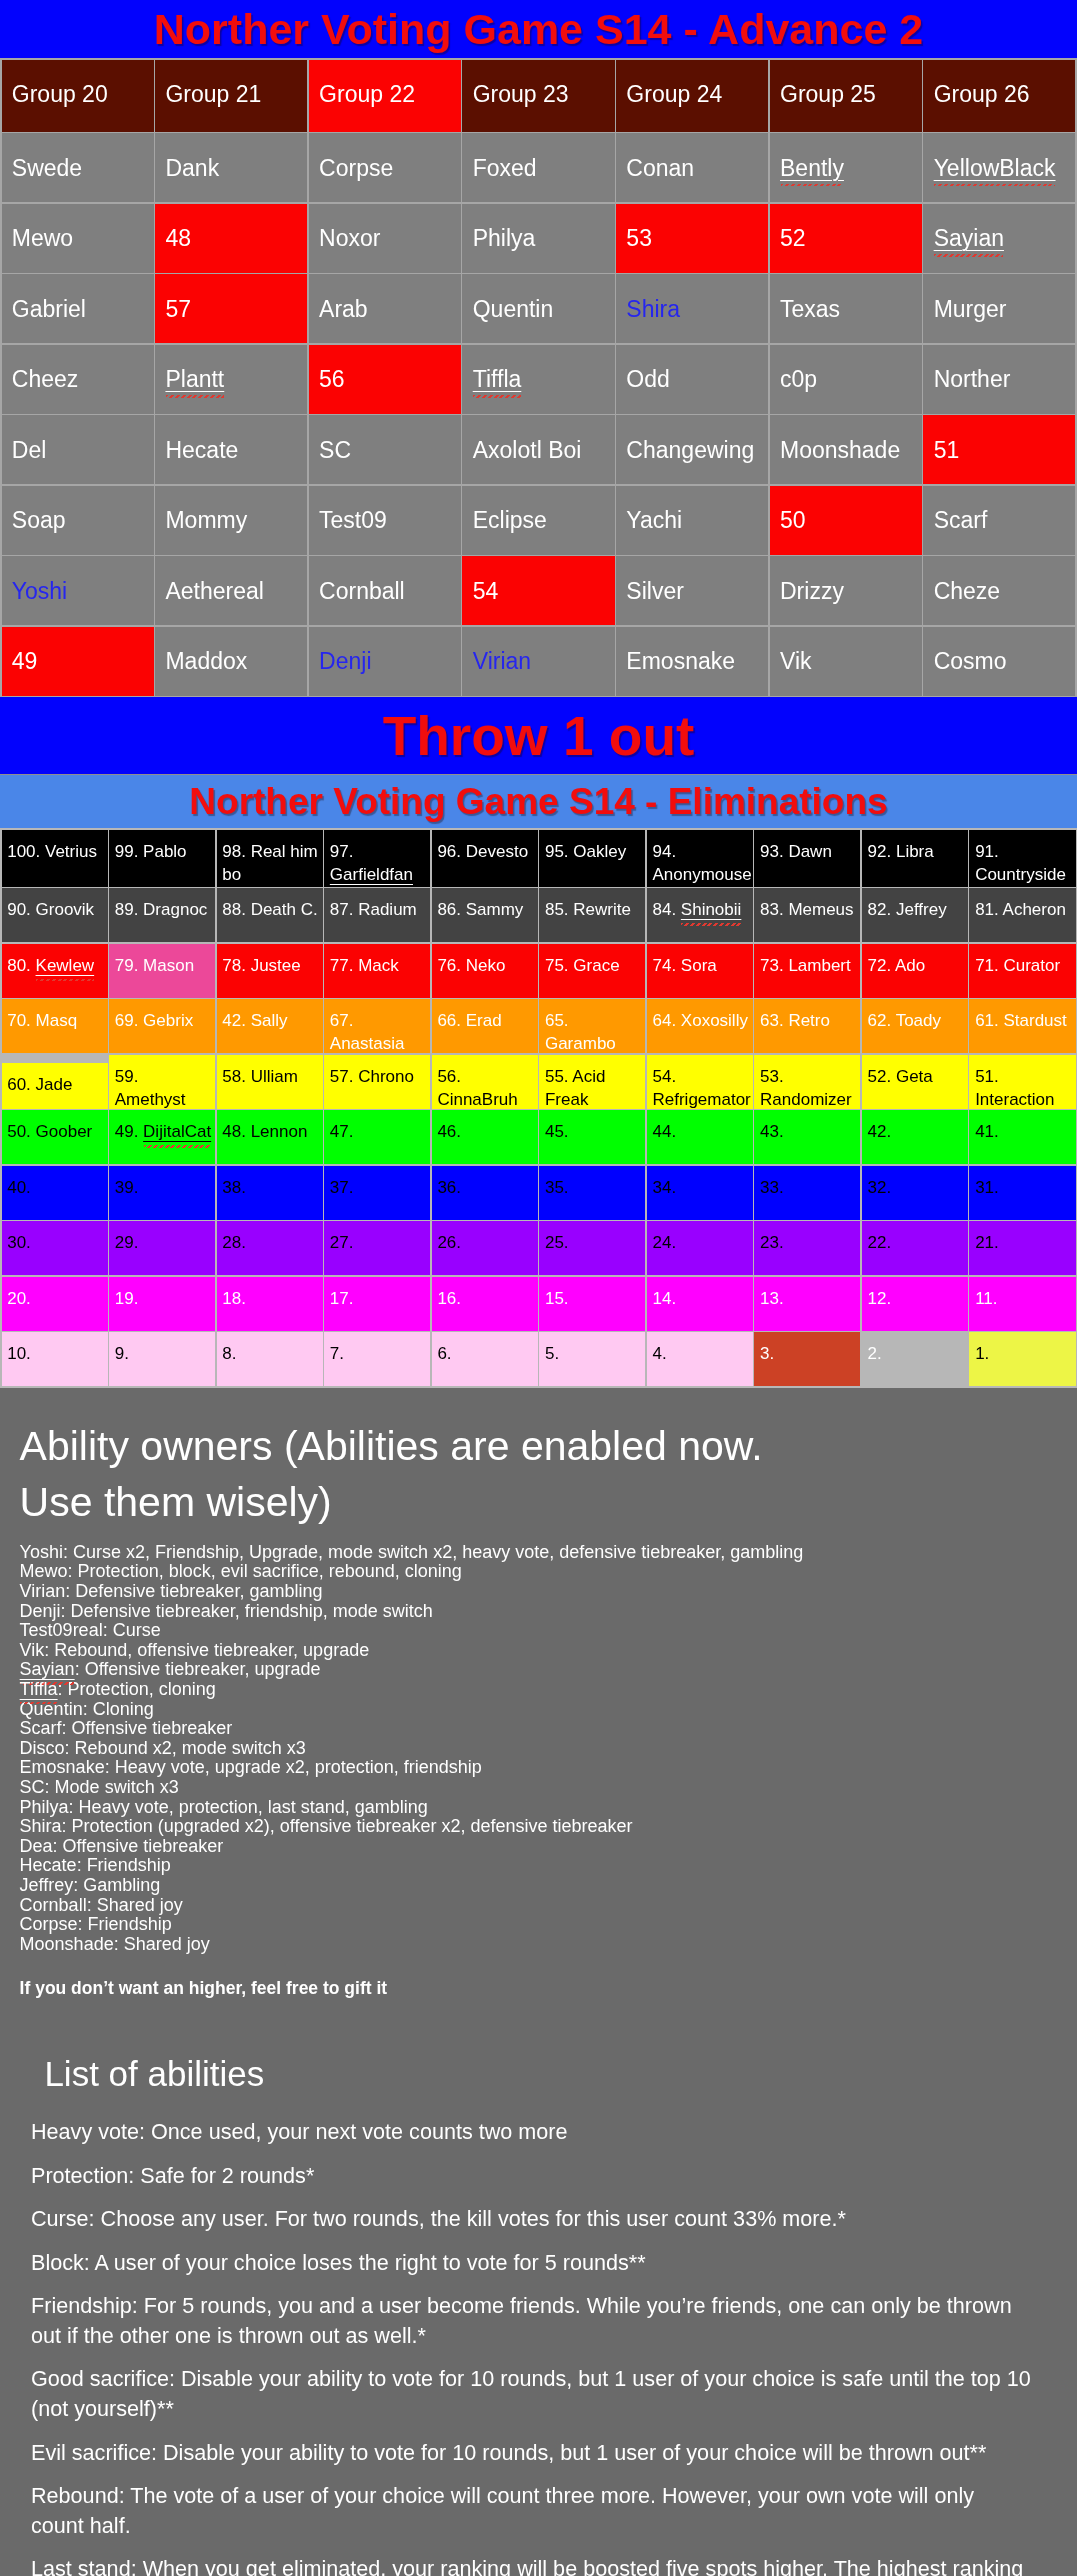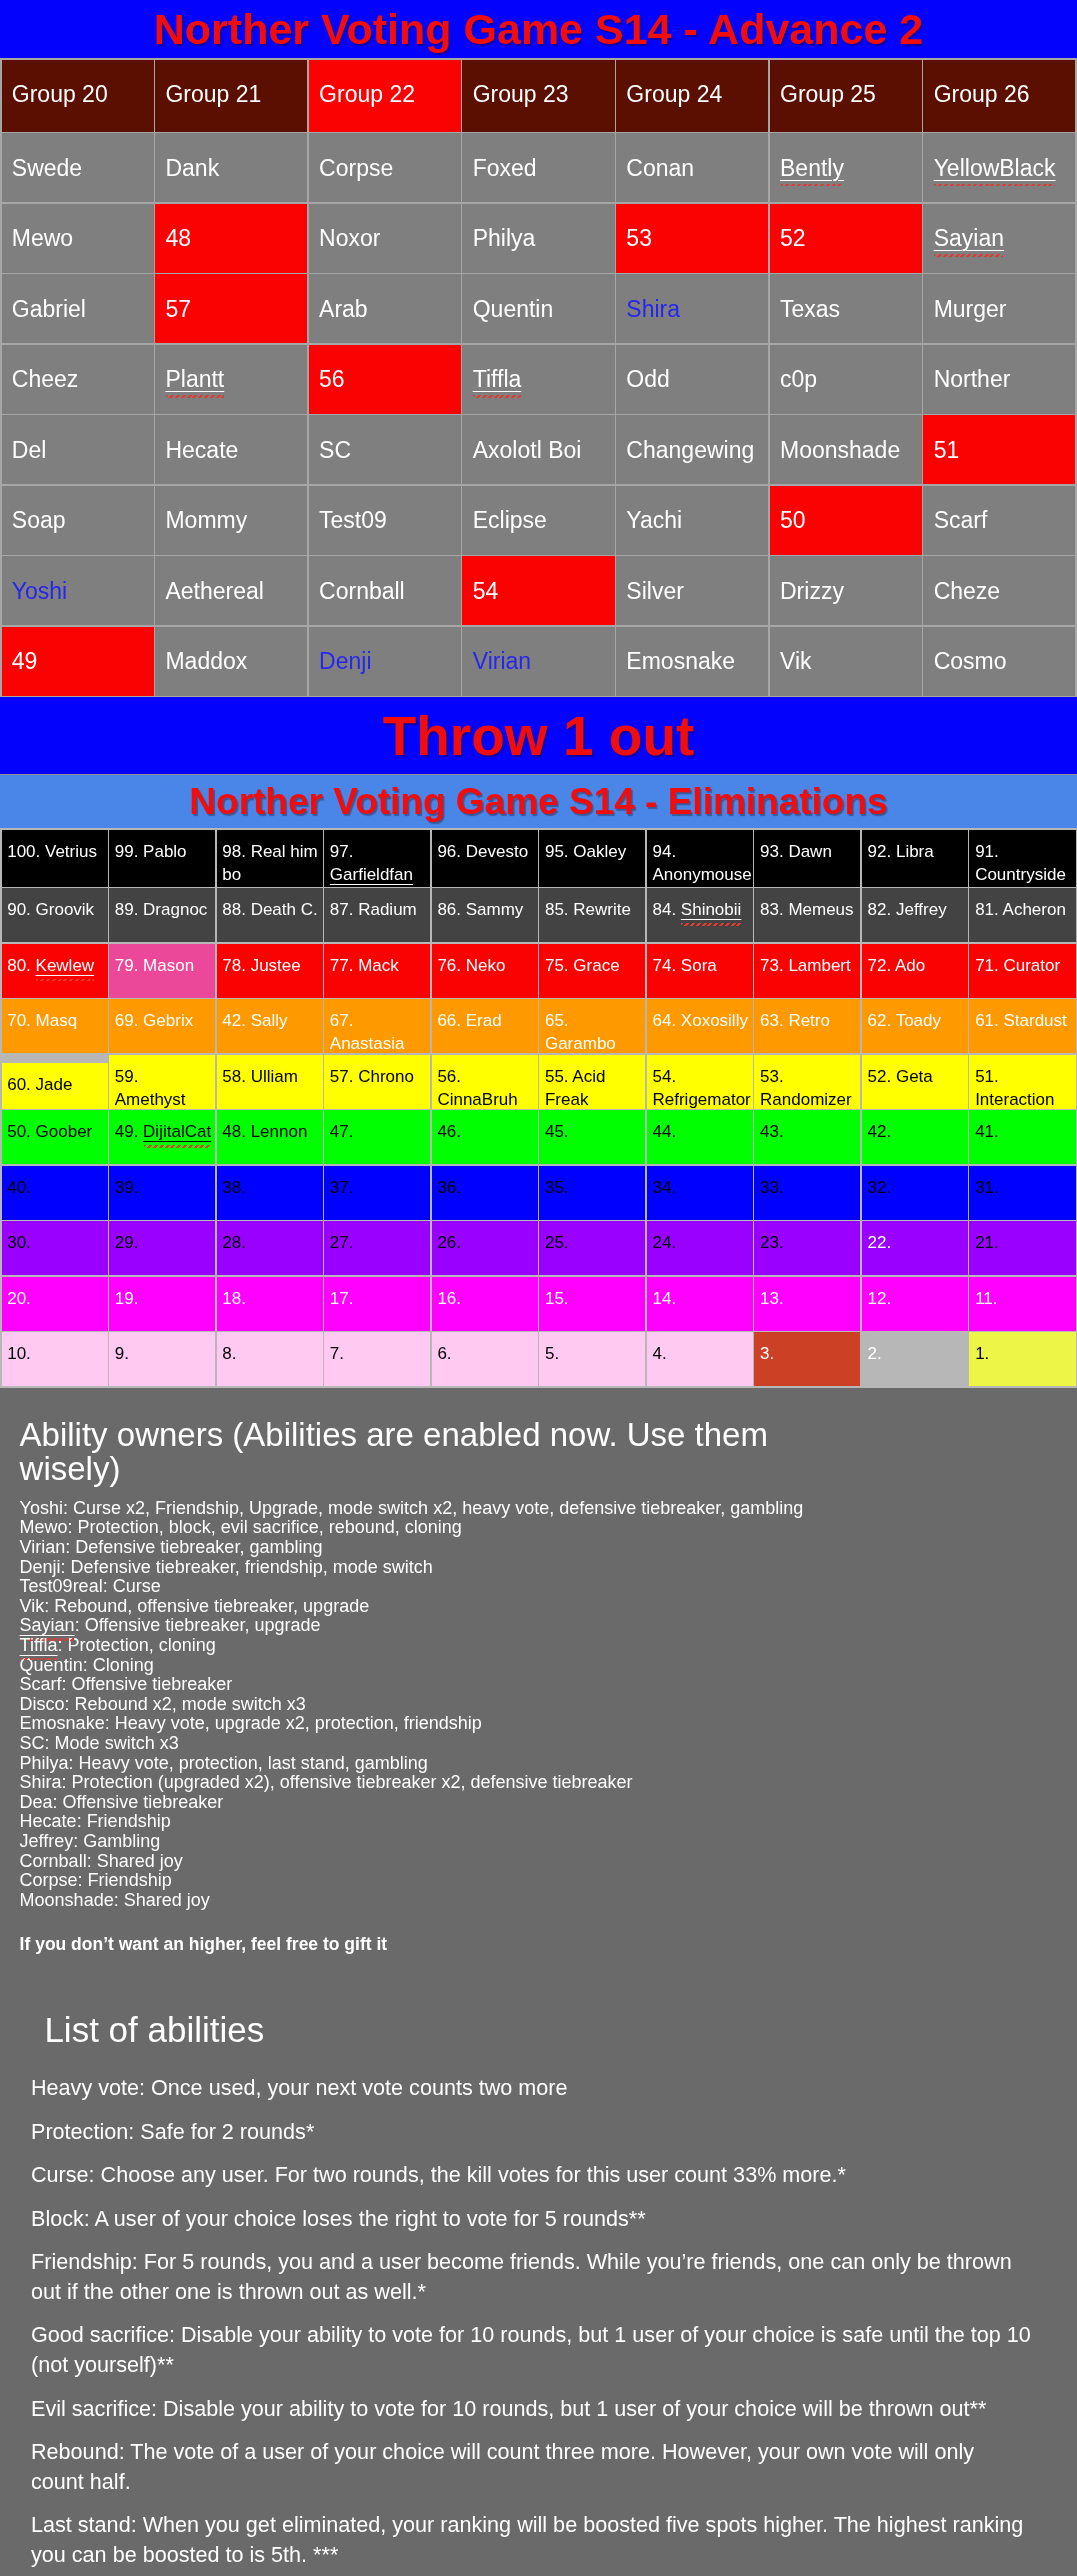--- a/index.html
+++ b/index.html
@@ -29,21 +29,21 @@
   .ecell{font-size:17px;line-height:23px;padding:10.3px 3.1px 0 5.7px;box-sizing:border-box;overflow:hidden;}
 
   
   .sp{position:relative;display:inline-block;text-decoration:underline;
     text-decoration-thickness:1.3px;text-underline-offset:3.6px;}
   .sp::after{content:"";position:absolute;left:0.5px;right:0.5px;bottom:-4.6px;height:2.6px;
     background:repeating-linear-gradient(135deg,#E03A31 0 2.1px,transparent 2.1px 4.1px);}
 
   
   #owners{padding:30px 31px 0 19.6px;}
-  #owners-heading{font-size:33px;line-height:34px;font-weight:400;max-width:804px;margin:0 0 13.4px 0;}
+  #owners-heading{font-size:41px;line-height:56px;font-weight:400;max-width:804px;margin:0 0 13.4px 0;}
   .owner-line{font-size:18px;line-height:19.6px;}
   #gift-note{margin-top:24px;font-weight:bold;font-size:17.5px;}
 
   
   #abilities{padding:55px 46px 0 31px;}
   #abilities-heading{font-size:35px;font-weight:400;margin:0 0 23px 13.4px;}
   .ab{font-size:21.6px;line-height:30px;margin:0 0 13.4px 0;max-width:1010px;}
 </style>
 </head>
 <body>
@@ -198,21 +198,21 @@
     <div class="ecell" style="background: rgb(0, 0, 255); color: rgb(0, 0, 0);"><span>32.</span></div>
     <div class="ecell" style="background: rgb(0, 0, 255); color: rgb(0, 0, 0);"><span>31.</span></div>
     <div class="ecell" style="background: rgb(153, 0, 255); color: rgb(0, 0, 0);"><span>30.</span></div>
     <div class="ecell" style="background: rgb(153, 0, 255); color: rgb(0, 0, 0);"><span>29.</span></div>
     <div class="ecell" style="background: rgb(153, 0, 255); color: rgb(0, 0, 0);"><span>28.</span></div>
     <div class="ecell" style="background: rgb(153, 0, 255); color: rgb(0, 0, 0);"><span>27.</span></div>
     <div class="ecell" style="background: rgb(153, 0, 255); color: rgb(0, 0, 0);"><span>26.</span></div>
     <div class="ecell" style="background: rgb(153, 0, 255); color: rgb(0, 0, 0);"><span>25.</span></div>
     <div class="ecell" style="background: rgb(153, 0, 255); color: rgb(0, 0, 0);"><span>24.</span></div>
     <div class="ecell" style="background: rgb(153, 0, 255); color: rgb(0, 0, 0);"><span>23.</span></div>
-    <div class="ecell" style="background: rgb(153, 0, 255); color: #ffffff;"><span>22.</span></div>
+    <div class="ecell" style="background: rgb(153, 0, 255); color: #000000;"><span>22.</span></div>
     <div class="ecell" style="background: rgb(153, 0, 255); color: rgb(0, 0, 0);"><span>21.</span></div>
     <div class="ecell" style="background: rgb(255, 0, 255); color: rgb(255, 255, 255);"><span>20.</span></div>
     <div class="ecell" style="background: rgb(255, 0, 255); color: rgb(255, 255, 255);"><span>19.</span></div>
     <div class="ecell" style="background: rgb(255, 0, 255); color: rgb(255, 255, 255);"><span>18.</span></div>
     <div class="ecell" style="background: rgb(255, 0, 255); color: rgb(255, 255, 255);"><span>17.</span></div>
     <div class="ecell" style="background: rgb(255, 0, 255); color: rgb(255, 255, 255);"><span>16.</span></div>
     <div class="ecell" style="background: rgb(255, 0, 255); color: rgb(255, 255, 255);"><span>15.</span></div>
     <div class="ecell" style="background: rgb(255, 0, 255); color: rgb(255, 255, 255);"><span>14.</span></div>
     <div class="ecell" style="background: rgb(255, 0, 255); color: rgb(255, 255, 255);"><span>13.</span></div>
     <div class="ecell" style="background: rgb(255, 0, 255); color: rgb(255, 255, 255);"><span>12.</span></div>

